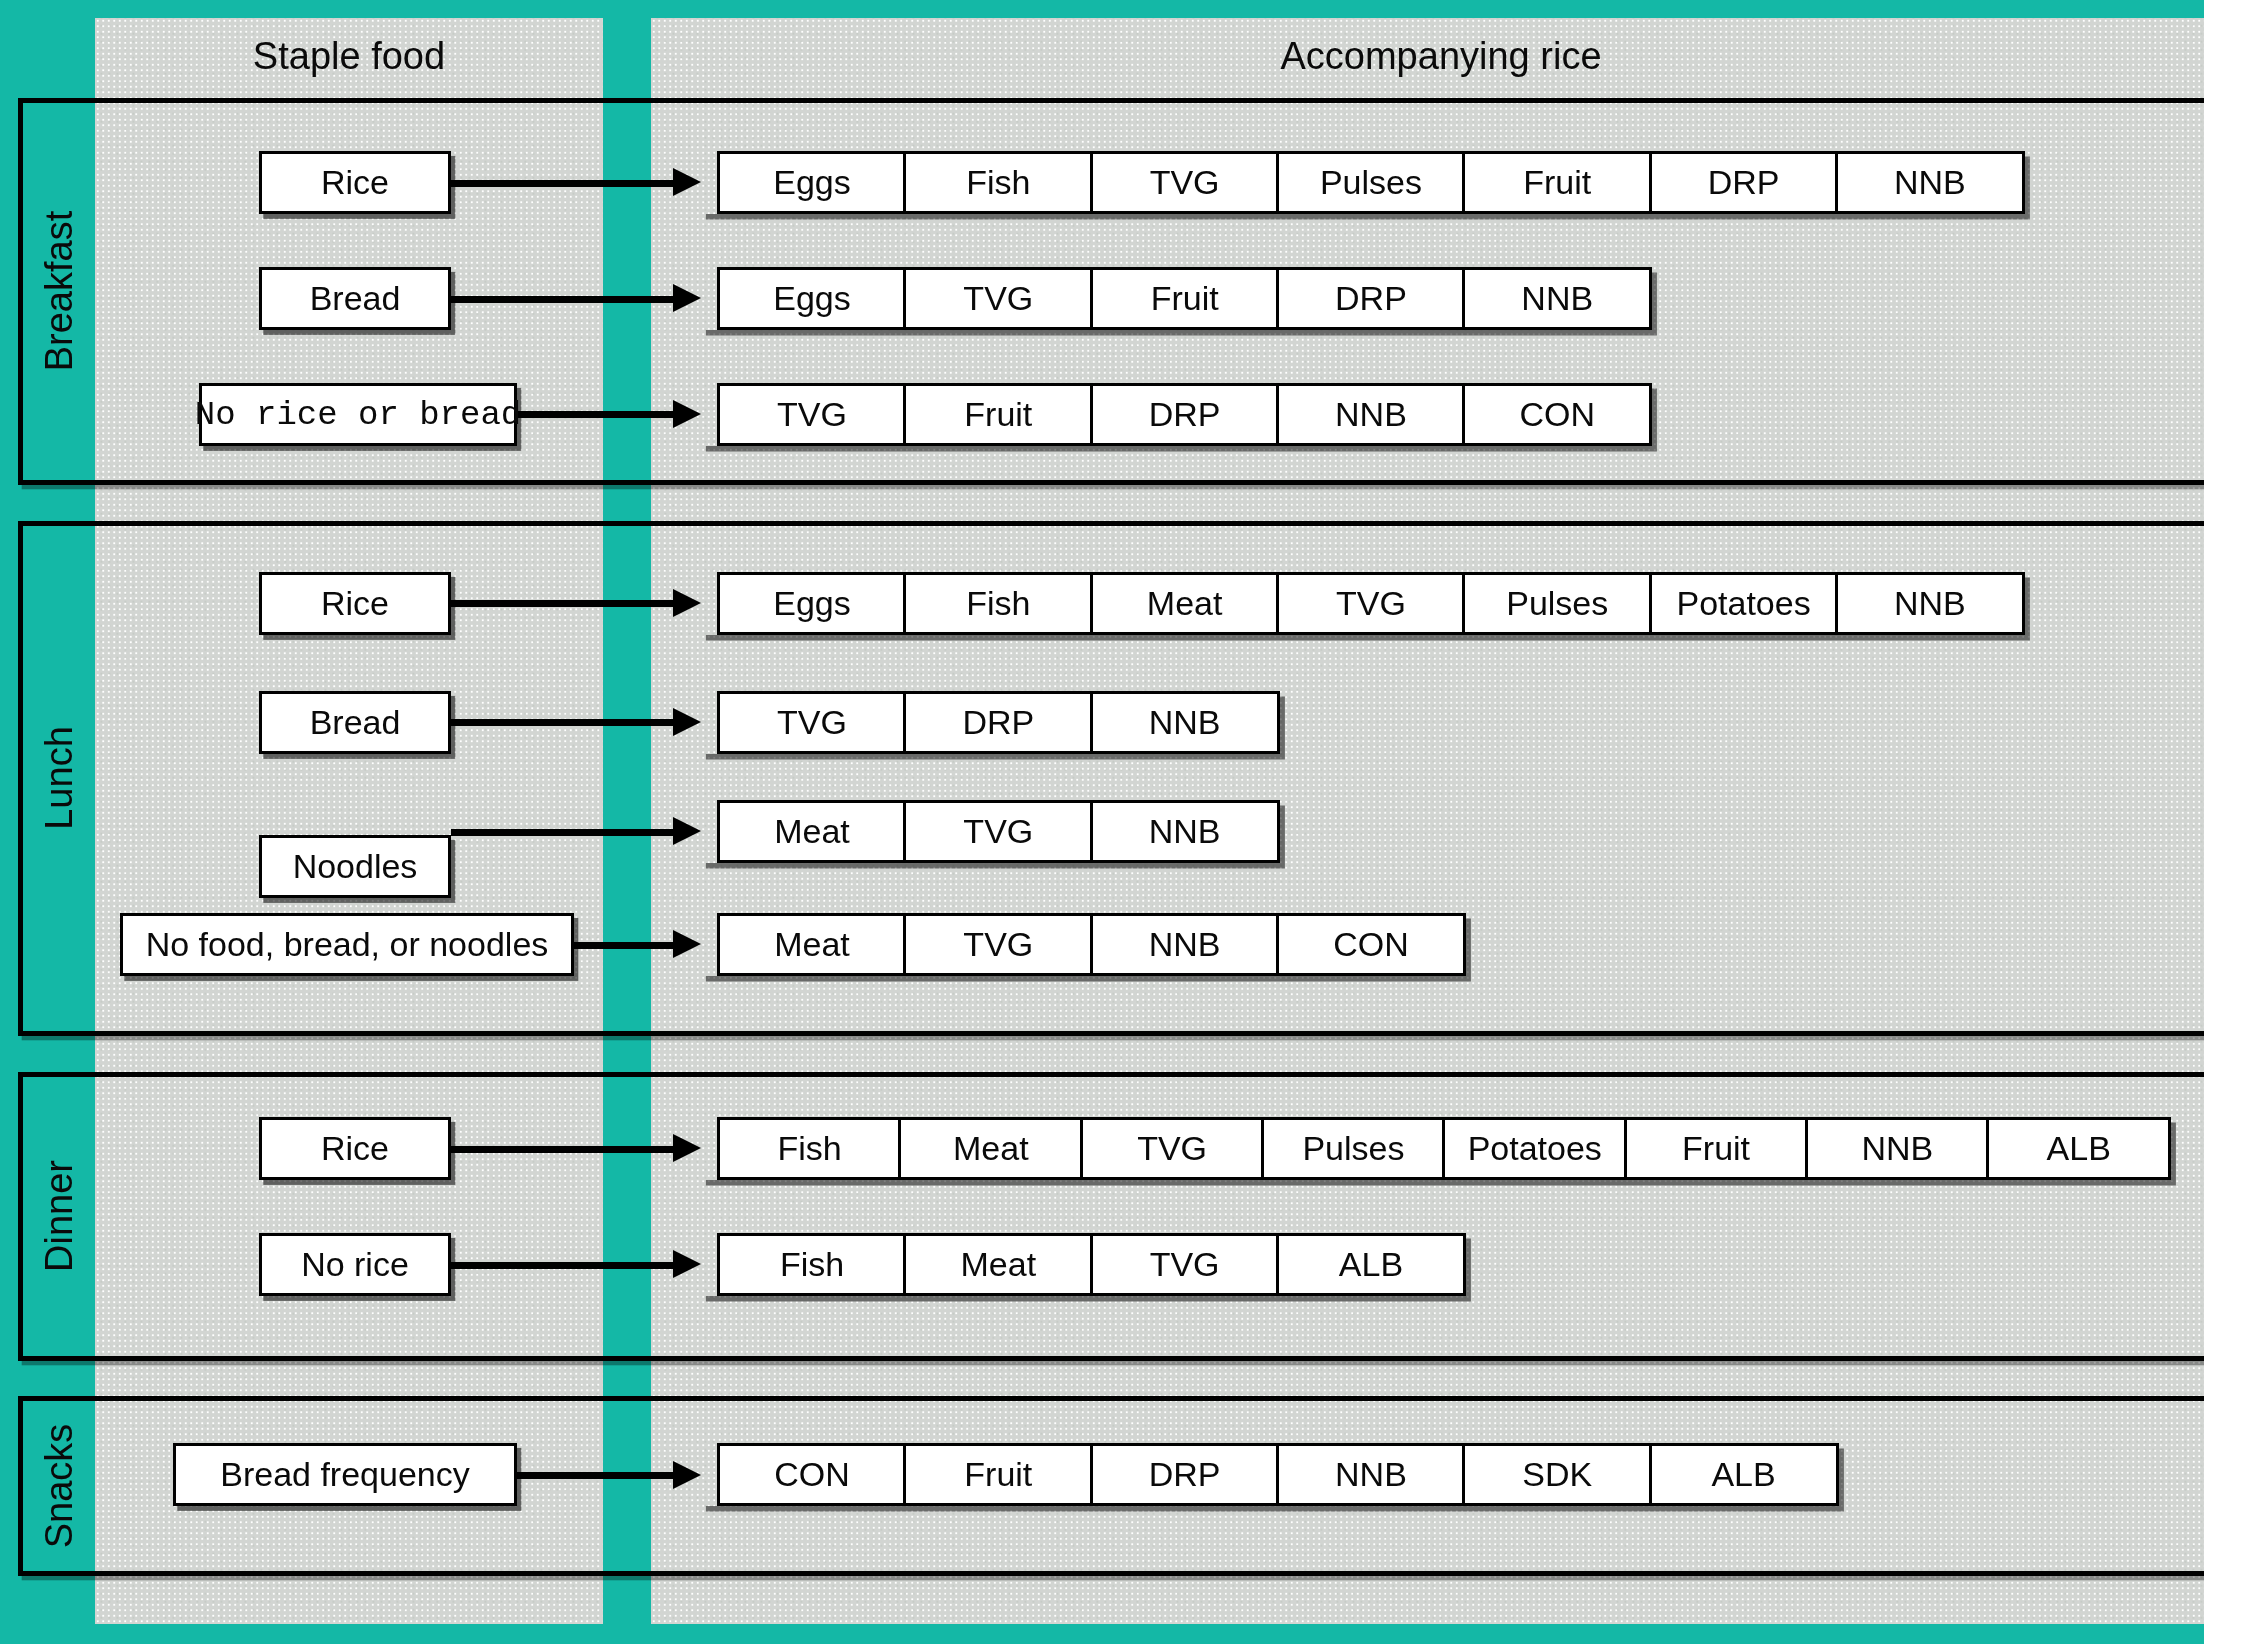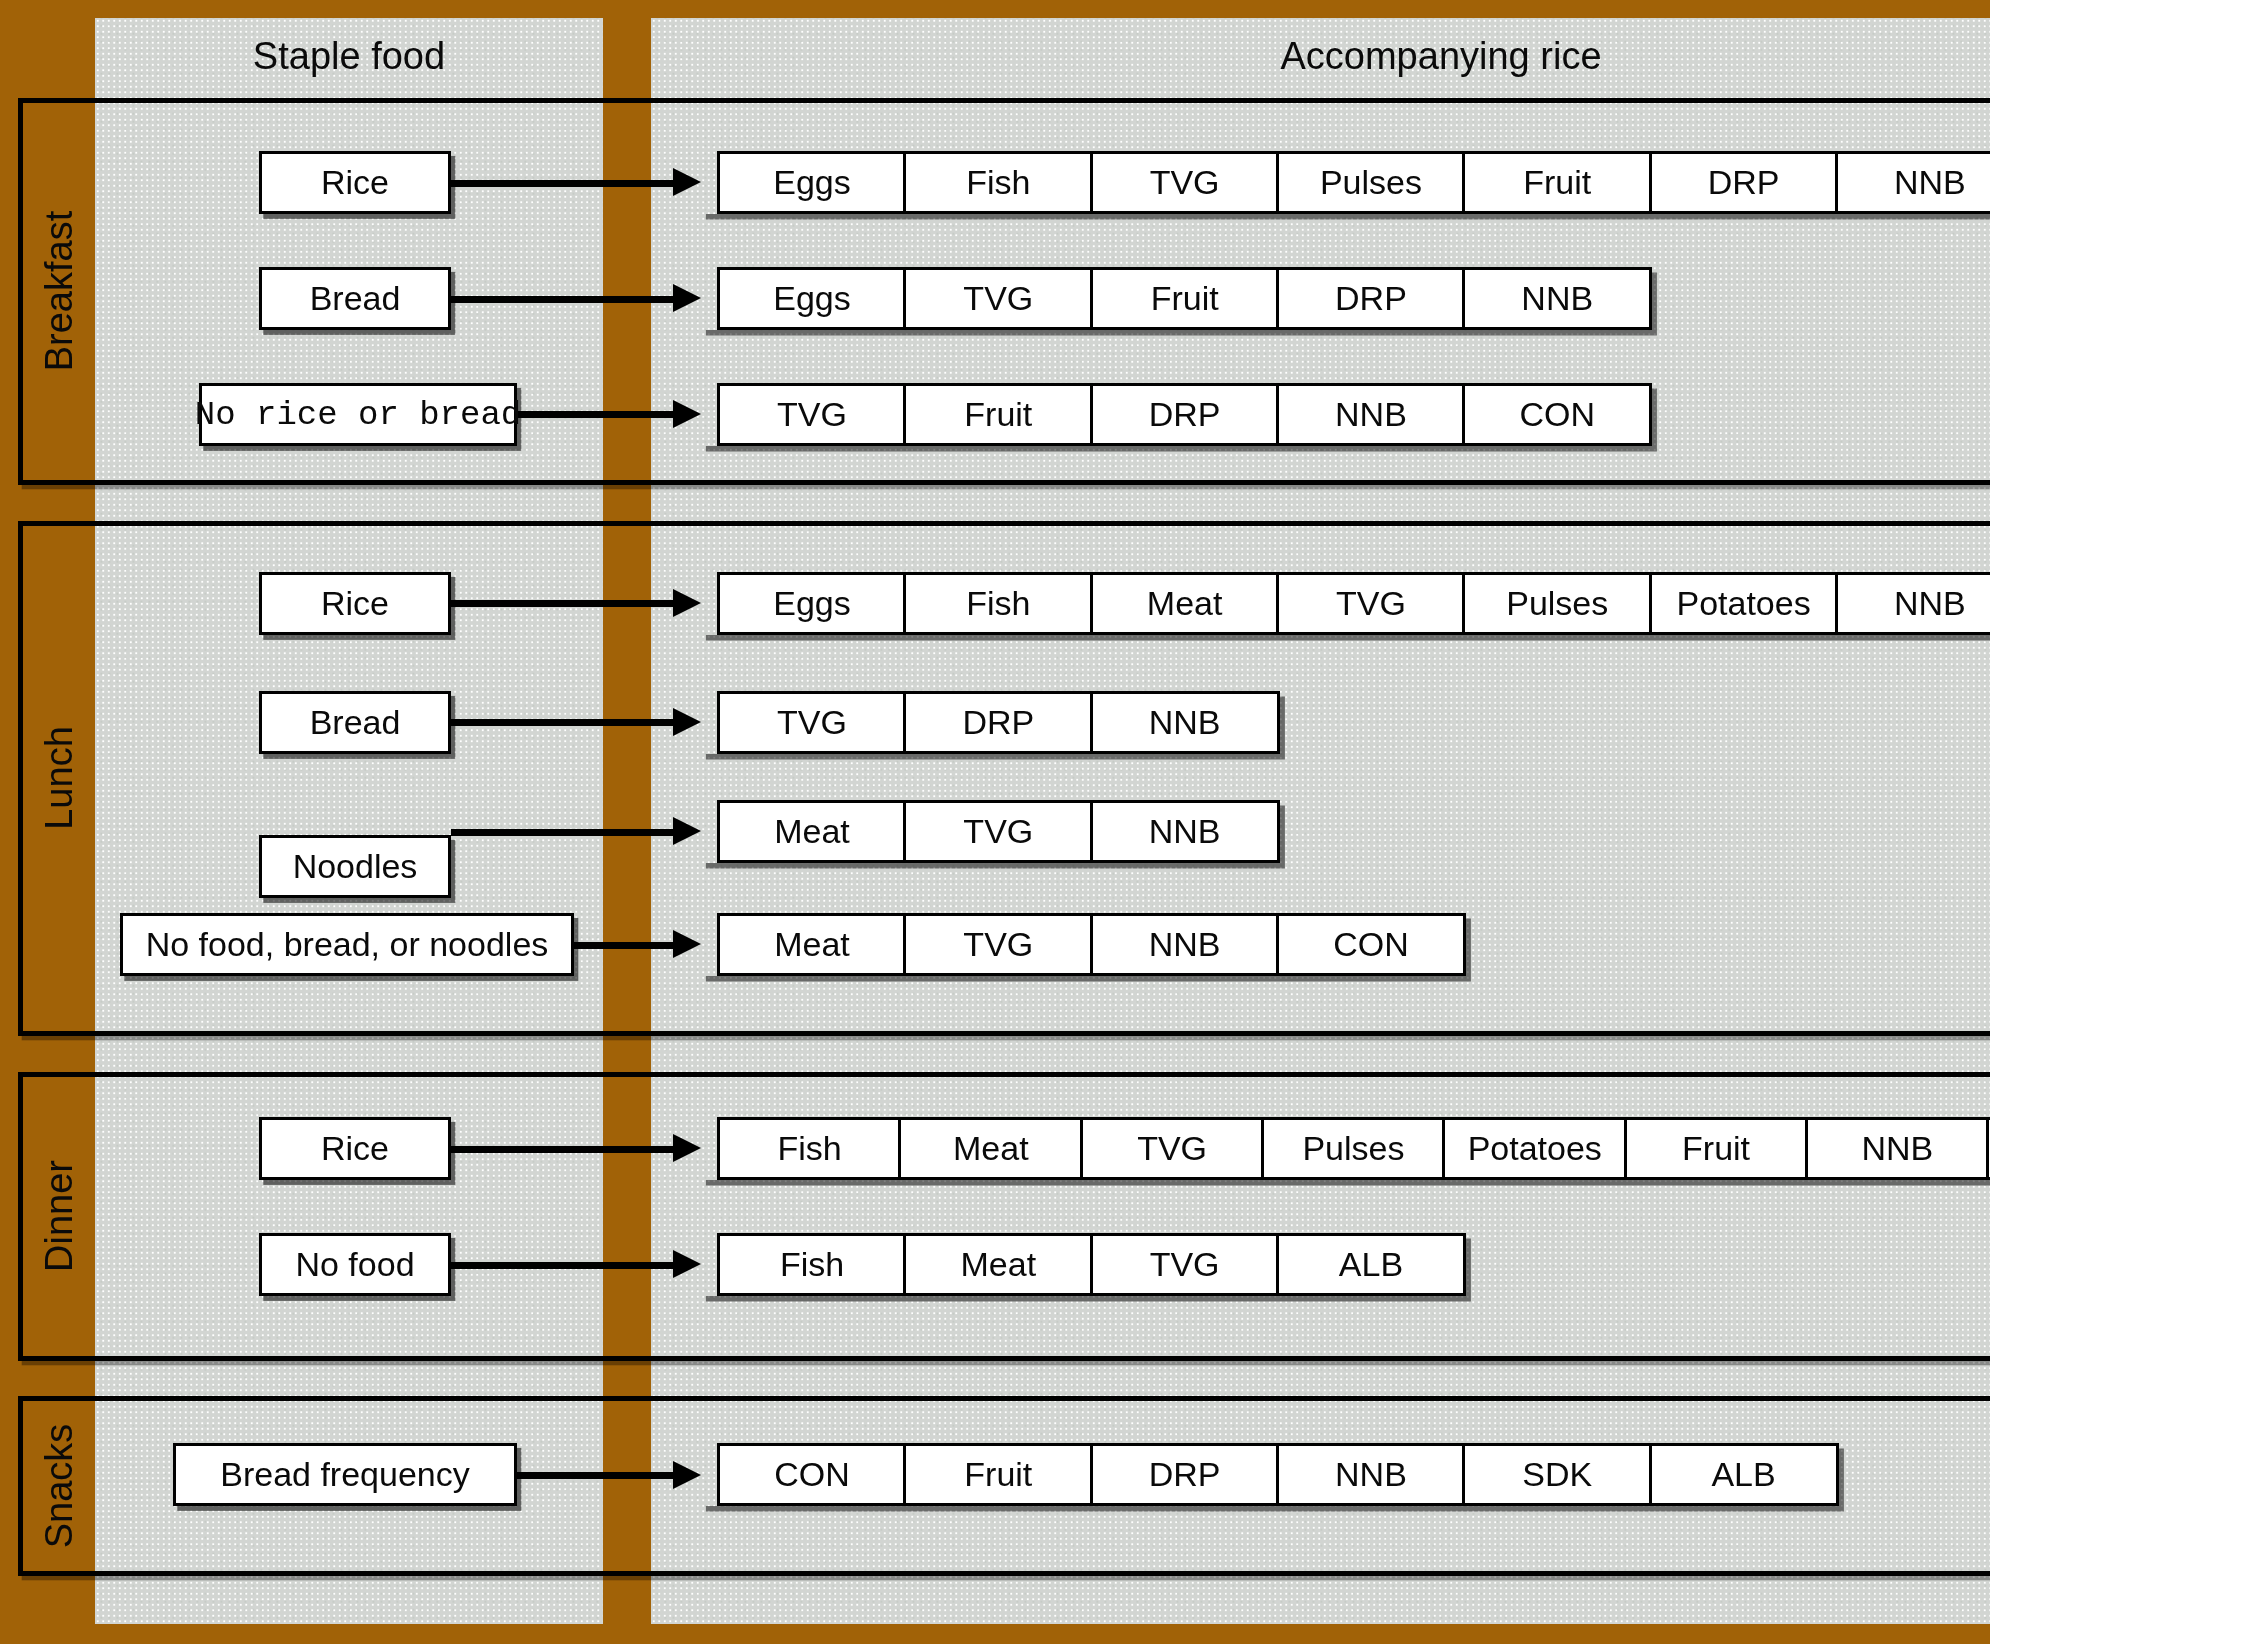--- a/index.html
+++ b/index.html
@@ -1,17 +1,17 @@
 <!DOCTYPE html>
 <html style="font-size:9.8px"><head>
 <meta charset="utf-8">
 <style>
   html,body{margin:0;padding:0;background:#ffffff;}
   #canvas{
-    position:relative;width:1990px;height:1645px;background:#a16207;overflow:hidden;
+    position:relative;width:2204px;height:1645px;background:#14b8a6;overflow:hidden;
     font-family:"Liberation Sans","DejaVu Sans",sans-serif;color:#0a0a0a;
   }
   .band{
     position:absolute;top:18.3px;height:1606px;
     background-color:#d2d5d2;
     background-image:
       radial-gradient(circle,#ffffff 1px,rgba(255,255,255,0) 1.2px),
       radial-gradient(circle,#c7ccc7 0.7px,rgba(199,204,199,0) 0.9px);
     background-size:5.5px 5.5px,8px 8px;
     background-position:0 0,2.4px 3.7px;
@@ -167,21 +167,21 @@
         <div class="acc-cell" style="width: 185px;">Fish</div>
         <div class="acc-cell" style="width: 185px;">Meat</div>
         <div class="acc-cell" style="width: 185px;">TVG</div>
         <div class="acc-cell" style="width: 185px;">Pulses</div>
         <div class="acc-cell" style="width: 185px;">Potatoes</div>
         <div class="acc-cell" style="width: 185px;">Fruit</div>
         <div class="acc-cell" style="width: 185px;">NNB</div>
         <div class="acc-cell" style="width: 185px;">ALB</div>
       </div>
       <div class="staple-box" style="left: 259px; top: 1233px; width: 192px;">
-        <div>No food</div>
+        <div>No rice</div>
       </div>
       <div class="arrow-shaft" style="left: 451px; top: 1262px; width: 224px;"></div>
       <div class="arrow-head" style="left: 673px; top: 1250px;"></div>
       <div class="acc-row" style="left: 701px; top: 1233px;">
         <div class="acc-cell" style="width: 190px;">Fish</div>
         <div class="acc-cell" style="width: 190px;">Meat</div>
         <div class="acc-cell" style="width: 190px;">TVG</div>
         <div class="acc-cell" style="width: 190px;">ALB</div>
       </div>
       <div class="section" style="top: 1396px; height: 180px;"></div>

